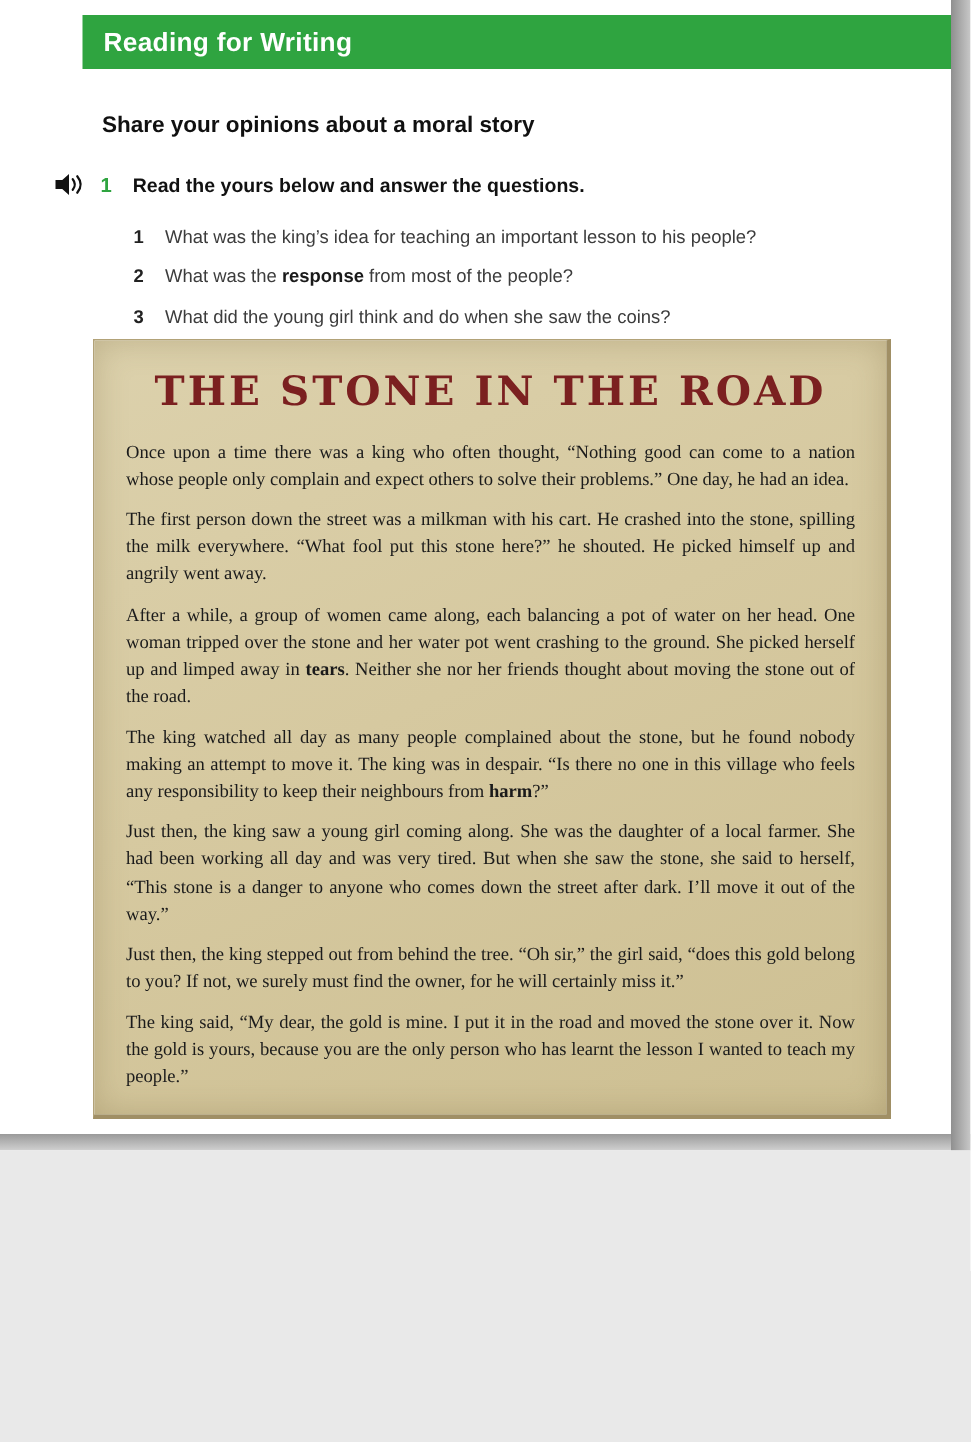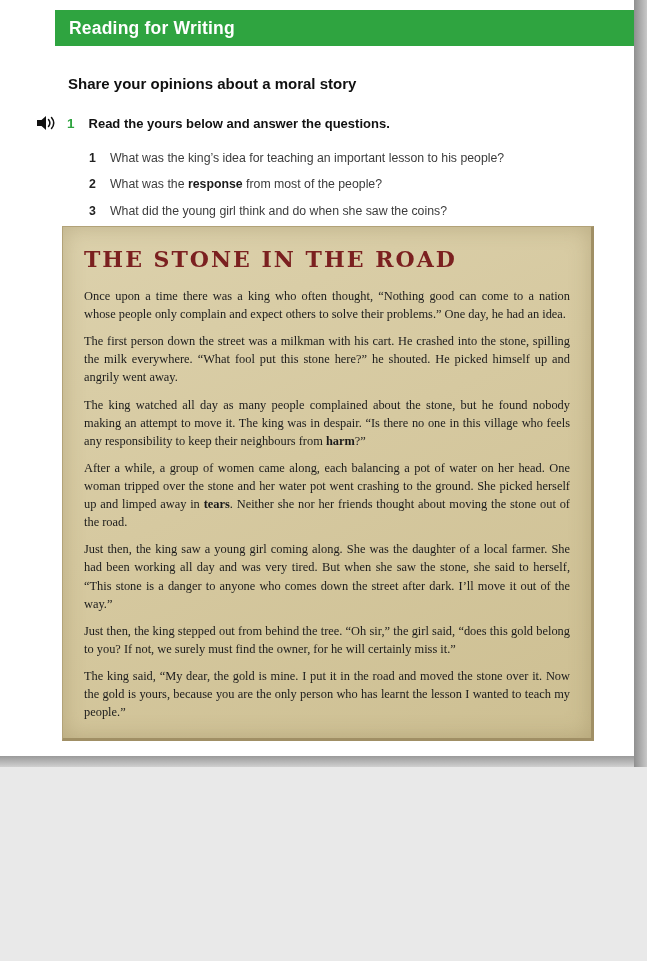--- a/index.html
+++ b/index.html
@@ -23,22 +23,22 @@
   .q{display:flex;margin-bottom:11px;font-size:12.3px;color:#3c3c3c;line-height:1.25;}
   .qnum{font-weight:bold;color:#222;flex:0 0 21px;}
   .seg-b{font-weight:bold;color:#1a1a1a;}
 
   
   .story-box{position:absolute;top:226px;left:62px;width:532px;box-sizing:border-box;
              padding:15px 21px 8px;
              background:linear-gradient(155deg,#dcd1ac 0%,#d6c9a0 45%,#cdbf92 100%);
              border:1px solid #b2a278;border-right:3px solid #a08f65;border-bottom:3px solid #a08f65;
              box-shadow:inset 0 0 22px rgba(110,92,50,.28);}
-  .story-title{margin:4px 0 15px;
-               font-family:"DejaVu Serif",serif;font-weight:bold;font-size:22px;
+  .story-title{margin:4px 0 15px;text-align:center;
+               font-family:"DejaVu Serif",serif;font-weight:bold;font-size:27px;
                letter-spacing:2px;color:var(--story-title,#7B2020);}
   .sp{margin:0 0 9px;font-size:12.4px;line-height:1.46;text-align:justify;
       color:#1b1b1b;font-family:Liberation Serif, serif;}
 
   .footer{position:absolute;top:919px;left:30px;display:flex;align-items:baseline;}
   .pnum{font-weight:bold;font-size:18px;color:#222;margin-right:16px;}
   .unit{font-weight:bold;font-size:11px;color:#222;letter-spacing:.3px;}
 
   
   .edge-right{position:absolute;top:0;right:0;width:13px;height:100%;
@@ -81,22 +81,22 @@
     <div class="q">
       <span class="qnum">3</span>
       <span class="qtext"><span>What did the young girl think and do when she saw the coins?</span></span>
     </div>
   </div>
 
   <div class="story-box">
     <h2 class="story-title">THE STONE IN THE ROAD</h2>
     <p class="sp"><span>Once upon a time there was a king who often thought, “Nothing good can come to a nation whose people only complain and expect others to solve their problems.” One day, he had an idea.</span></p>
     <p class="sp"><span>The first person down the street was a milkman with his cart. He crashed into the stone, spilling the milk everywhere. “What fool put this stone here?” he shouted. He picked himself up and angrily went away.</span></p>
+    <p class="sp"><span>After a while, a group of women came along, each balancing a pot of water on her head. One woman tripped over the stone and her water pot went crashing to the ground. She picked herself up and limped away in </span><span class="seg-b">tears</span><span>. Neither she nor her friends thought about moving the stone out of the road.</span></p>
     <p class="sp"><span>The king watched all day as many people complained about the stone, but he found nobody making an attempt to move it. The king was in despair. “Is there no one in this village who feels any responsibility to keep their neighbours from </span><span class="seg-b">harm</span><span>?”</span></p>
-    <p class="sp"><span>After a while, a group of women came along, each balancing a pot of water on her head. One woman tripped over the stone and her water pot went crashing to the ground. She picked herself up and limped away in </span><span class="seg-b">tears</span><span>. Neither she nor her friends thought about moving the stone out of the road.</span></p>
     <p class="sp"><span>Just then, the king saw a young girl coming along. She was the daughter of a local farmer. She had been working all day and was very tired. But when she saw the stone, she said to herself, “This stone is a danger to anyone who comes down the street after dark. I’ll move it out of the way.”</span></p>
     <p class="sp"><span>Just then, the king stepped out from behind the tree. “Oh sir,” the girl said, “does this gold belong to you? If not, we surely must find the owner, for he will certainly miss it.”</span></p>
     <p class="sp"><span>The king said, “My dear, the gold is mine. I put it in the road and moved the stone over it. Now the gold is yours, because you are the only person who has learnt the lesson I wanted to teach my people.”</span></p>
   </div>
 
   <div class="footer">
     <span class="pnum">20</span>
     <span class="unit">UNIT 2 MORALS AND VIRTUES</span>
   </div>
 

